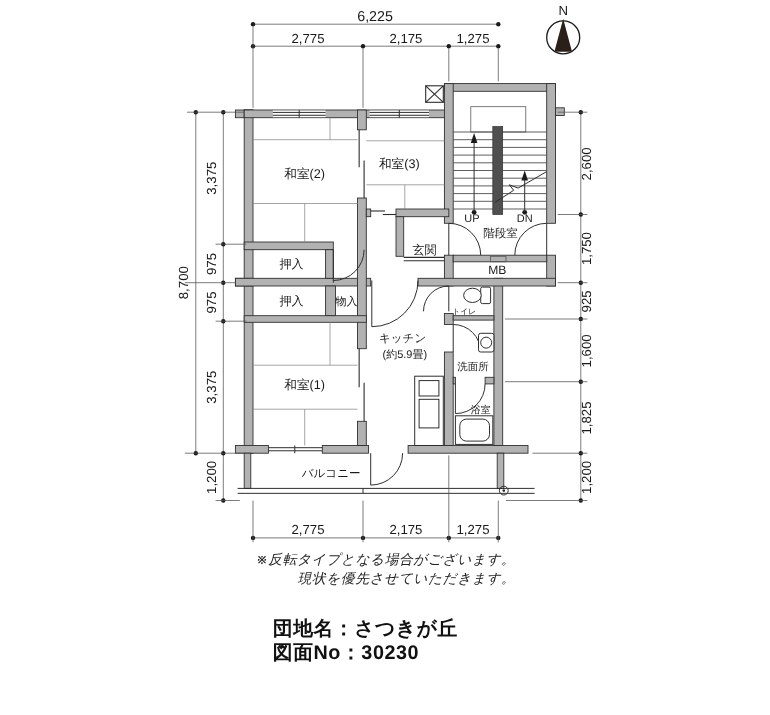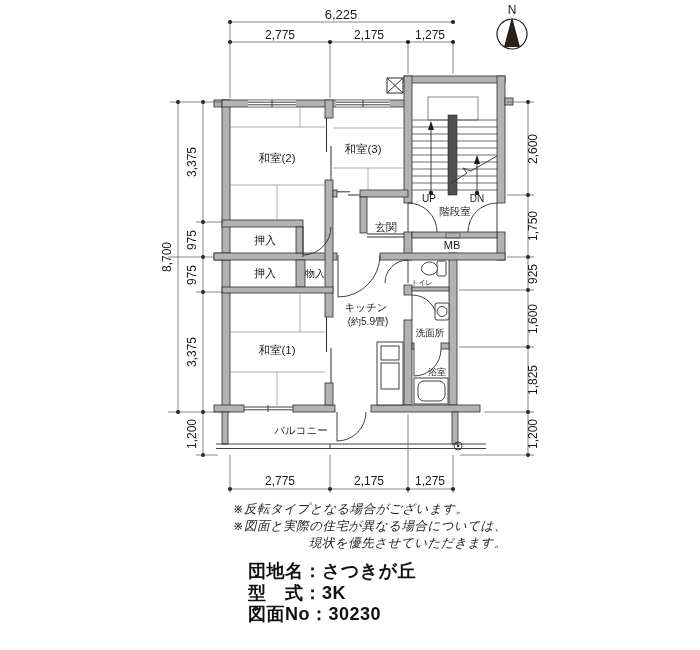--- a/index.html
+++ b/index.html
@@ -319,23 +319,21 @@
     <text x="455" y="215" font-size="10.5">階段室</text>
     <text x="452" y="249" font-size="11">MB</text>
     <text x="429" y="202" font-size="10">UP</text>
     <text x="477" y="202" font-size="10">DN</text>
   </g>
 </svg>
 
   
   <div class="notes">
     <p>※反転タイプとなる場合がございます。</p>
-    <p>※図面と実際の住宅が異なる場合については、</p>
     <p class="indent">現状を優先させていただきます。</p>
   </div>
 
   
   <div class="info">
     <p>団地名：さつきが丘</p>
-    <p>型　式：3K</p>
     <p>図面No：30230</p>
   </div>
 </div>
 
 </body></html>

